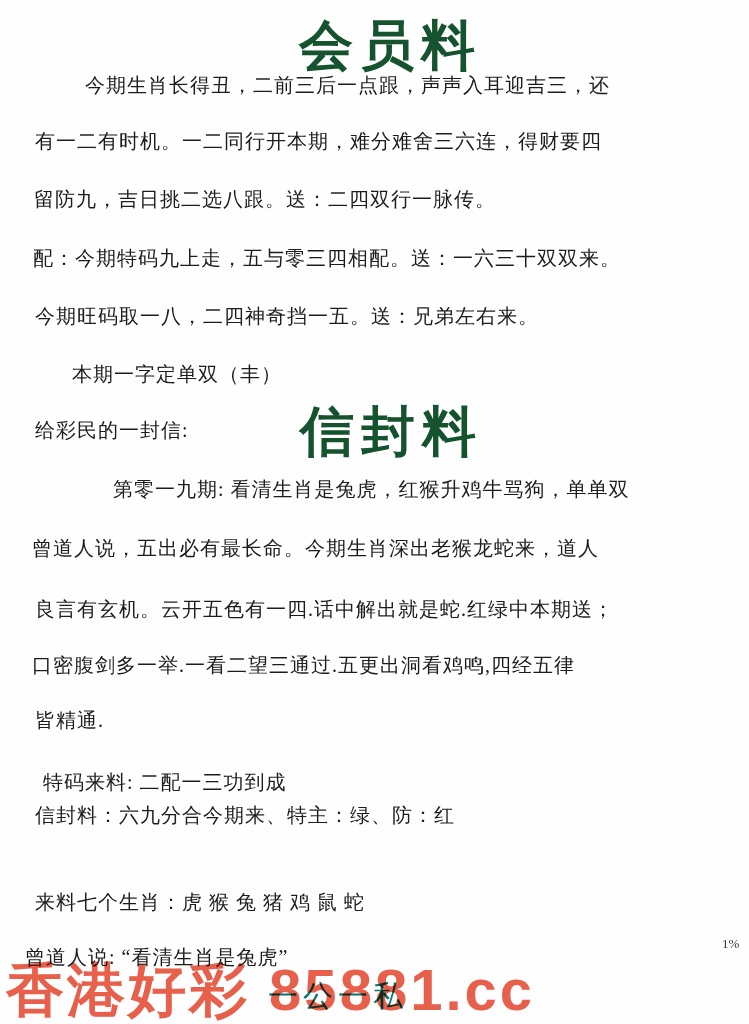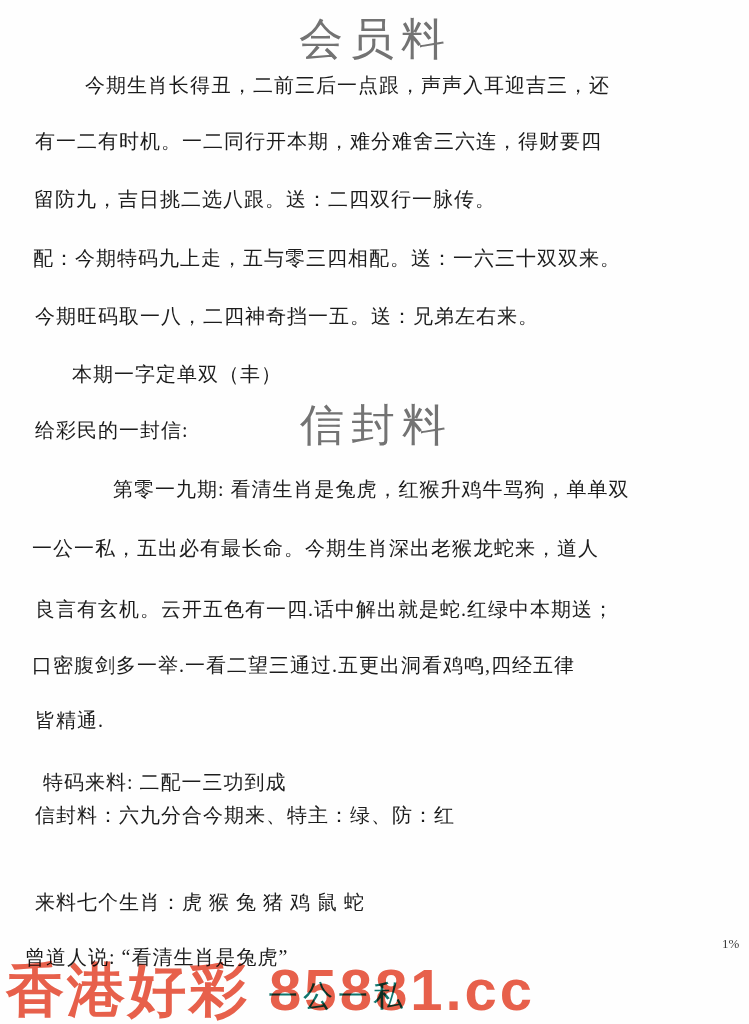--- a/index.html
+++ b/index.html
@@ -18,24 +18,24 @@
   .line {
     position: absolute;
     font-size: 20px;
     letter-spacing: 1px;
     color: #1c1c1c;
     white-space: nowrap;
     line-height: 1.3;
   }
   .big-title {
     position: absolute;
-    font-size: 44px;
-    font-weight: 400;
+    font-size: 54px;
+    font-weight: 700;
     letter-spacing: 7px;
-    color: #737373;
+    color: #14532d;
     white-space: nowrap;
   }
   .footer-center {
     position: absolute;
     font-size: 30px;
     letter-spacing: 5px;
     color: #0f766e;
     white-space: nowrap;
   }
   .watermark {
@@ -69,21 +69,21 @@
   <div class="line" style="left:35px; top:128px;">有一二有时机。一二同行开本期，难分难舍三六连，得财要四</div>
   <div class="line" style="left:34px; top:186px;">留防九，吉日挑二选八跟。送：二四双行一脉传。</div>
   <div class="line" style="left:33px; top:245px;">配：今期特码九上走，五与零三四相配。送：一六三十双双来。</div>
   <div class="line" style="left:35px; top:303px;">今期旺码取一八，二四神奇挡一五。送：兄弟左右来。</div>
   <div class="line" style="left:35px; top:361px;margin-left:37px;">本期一字定单双（丰）</div>
 
   <div class="line" style="left:35px; top:417px;">给彩民的一封信:</div>
   <div class="big-title" style="left:292px; top:396px;margin-left:8px;">信封料</div>
 
   <div class="line" style="left:113px; top:476px;">第零一九期: 看清生肖是兔虎，红猴升鸡牛骂狗，单单双</div>
-  <div class="line" style="left:32px; top:535px;">一公一私，五出必有最长命。今期生肖深出老猴龙蛇来，道人</div>
+  <div class="line" style="left:32px; top:535px;">曾道人说，五出必有最长命。今期生肖深出老猴龙蛇来，道人</div>
   <div class="line" style="left:35px; top:596px;">良言有玄机。云开五色有一四.话中解出就是蛇.红绿中本期送；</div>
   <div class="line" style="left:32px; top:652px;">口密腹剑多一举.一看二望三通过.五更出洞看鸡鸣,四经五律</div>
   <div class="line" style="left:35px; top:707px;">皆精通.</div>
   <div class="line" style="left:43px; top:769px;">特码来料: 二配一三功到成</div>
   <div class="line" style="left:35px; top:802px;">信封料：六九分合今期来、特主：绿、防：红</div>
   <div class="line" style="left:35px; top:889px;">来料七个生肖：虎 猴 兔 猪 鸡 鼠 蛇</div>
   <div class="line" style="left:25px; top:944px;">曾道人说: “看清生肖是兔虎”</div>
 
   <div class="footer-center" style="left:268px; top:976px;">一公一私</div>
 

